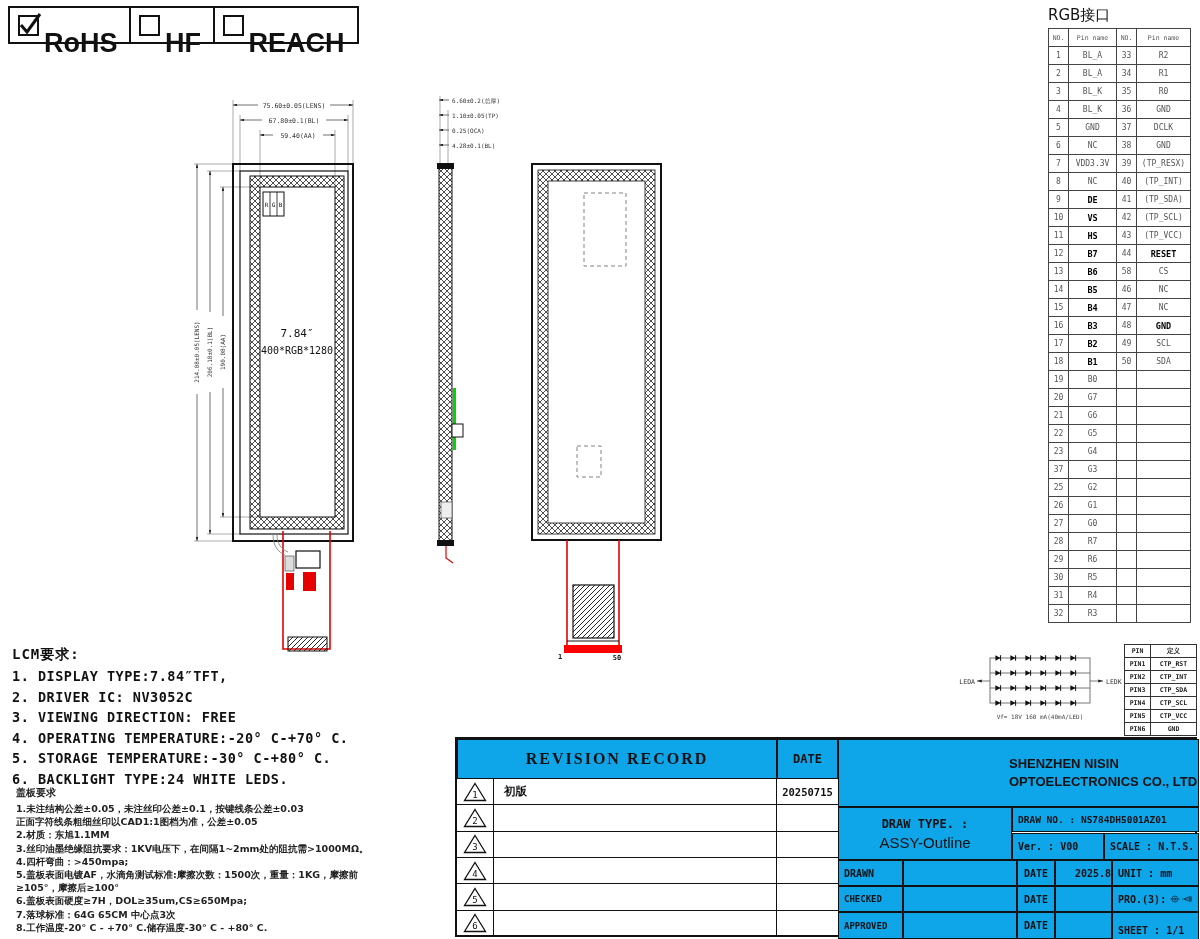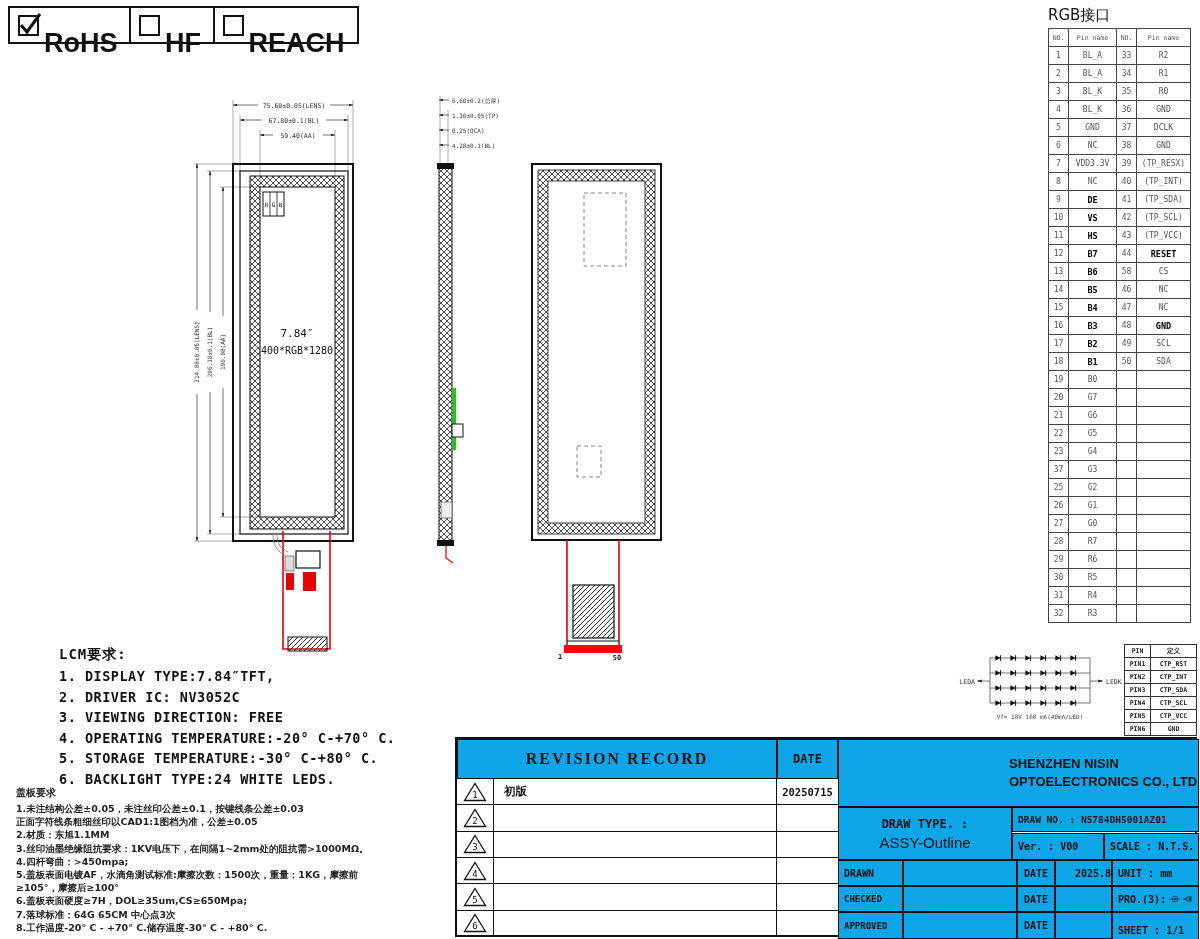--- a/index.html
+++ b/index.html
@@ -25,21 +25,21 @@
   .phead{font-size:6.5px;}
   .pcell.bold{color:#000;font-weight:bold;font-size:8.5px;}
   
   .ctp-table{position:absolute;left:1124px;top:644px;display:grid;
              grid-template-columns:26px 46px;grid-auto-rows:13px;
              border-top:1px solid #333;border-left:1px solid #333;background:#fff;}
   .ccell{border-right:1px solid #333;border-bottom:1px solid #333;display:flex;
          align-items:center;justify-content:center;font:bold 6.5px "DejaVu Sans Mono",monospace;
          color:#222;white-space:nowrap;overflow:hidden;}
   
-  .lcm{position:absolute;left:12px;top:646px;width:470px;margin-left:47px;}
+  .lcm{position:absolute;left:12px;top:646px;width:470px;}
   .lcm-title{font:bold 14px "DejaVu Sans Mono",monospace;margin-bottom:2px;letter-spacing:1px;}
   .lcm-line{font:bold 13.5px "DejaVu Sans Mono",monospace;line-height:20.5px;
             letter-spacing:0.5px;white-space:nowrap;}
   
   .cover{position:absolute;left:16px;top:786px;width:440px;}
   .cover-title{font:bold 10px "DejaVu Sans",sans-serif;margin-bottom:2px;color:#222;}
   .cover-line{font:bold 9.5px "DejaVu Sans",sans-serif;line-height:13.2px;color:#222;
               white-space:nowrap;}
   
   .tblock{position:absolute;left:455px;top:737px;width:742px;height:200px;

